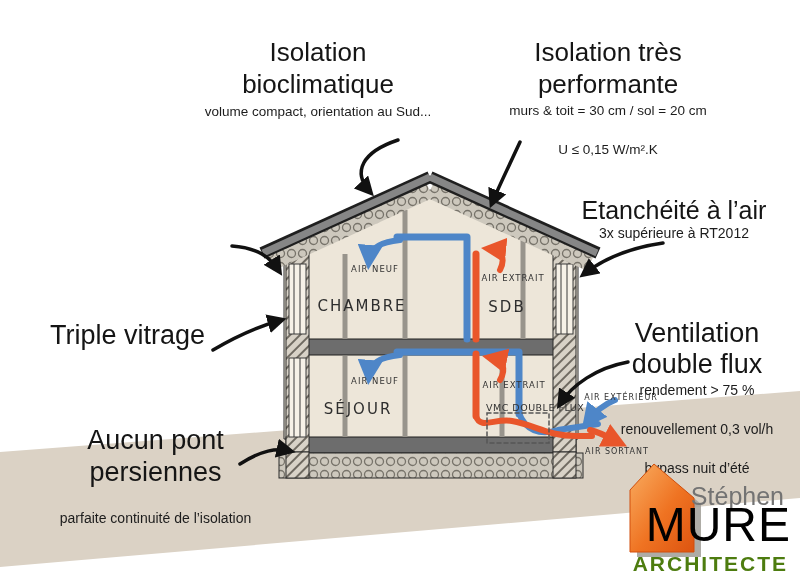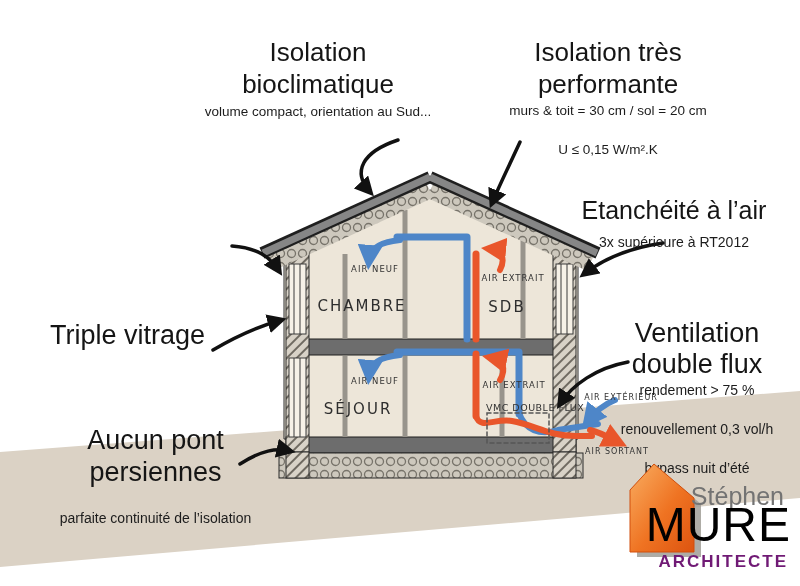--- a/index.html
+++ b/index.html
@@ -8,21 +8,21 @@
     font-family:"Liberation Sans",sans-serif;color:#161616;
   }
   .scene{position:absolute;left:0;top:0;}
   .ann{position:absolute;text-align:center;}
   .ann .t{display:block;font-size:26px;line-height:32px;font-weight:400;color:#151515;}
   .ann .s{display:block;font-size:14px;line-height:16.5px;color:#1c1c1c;margin-top:22px;}
   .logo{position:absolute;left:626px;top:458px;width:174px;height:128px;}
   .logo .house-ico{position:absolute;left:2px;top:4px;}
   .logo .first{position:absolute;right:16px;top:24px;font-size:25px;color:#737373;}
   .logo .last{position:absolute;right:9px;top:42px;font-size:48px;line-height:50px;color:#000000;letter-spacing:1px;}
-  .logo .prof{position:absolute;right:12px;top:94px;font-size:17px;font-weight:700;letter-spacing:2px;color:#701a75;}
+  .logo .prof{position:absolute;right:12px;top:94px;font-size:21px;font-weight:700;letter-spacing:2px;color:#4d7c0f;}
   svg text{font-family:"DejaVu Sans",sans-serif;}
   .room-label{fill:#2e2e2e;font-size:15px;letter-spacing:2px;}
   .air-label{fill:#333333;font-size:8.5px;letter-spacing:1px;}
 </style>
 </head>
 <body>
 
 <div class="stage">
 
   <svg class="scene" width="800" height="586" viewBox="0 0 800 586">
@@ -148,21 +148,21 @@
   <div class="ann" style="left:458px;top:36px;width:300px;">
     <span class="t">Isolation très</span>
     <span class="t">performante</span>
     <span class="s" style="font-size:13.5px;margin-top:3px;">murs &amp; toit = 30 cm / sol = 20 cm</span>
     <span class="s" style="font-size:13.5px;">U ≤ 0,15 W/m².K</span>
   </div>
 
 
   <div class="ann" style="left:548px;top:196px;width:252px;">
     <span class="t" style="font-size:25px;line-height:28px;">Etanchéité à l’air</span>
-    <span class="s" style="margin-top:10px;">3x supérieure à RT2012</span>
+    <span class="s" style="margin-top:1px;">3x supérieure à RT2012</span>
   </div>
 
   <div class="ann" style="left:10px;top:320px;width:235px;">
     <span class="t" style="font-size:27px;line-height:30px;">Triple vitrage</span>
   </div>
 
   <div class="ann" style="left:592px;top:318px;width:210px;">
     <span class="t" style="font-size:27px;line-height:31px;">Ventilation</span>
     <span class="t" style="font-size:27px;line-height:31px;">double flux</span>
     <span class="s" style="margin-top:2px;line-height:17px;">rendement &gt; 75 %</span>

